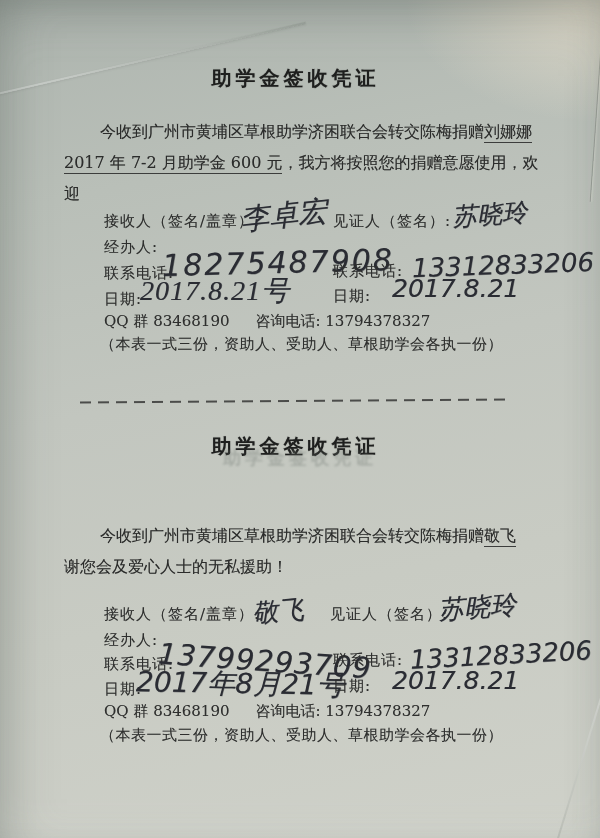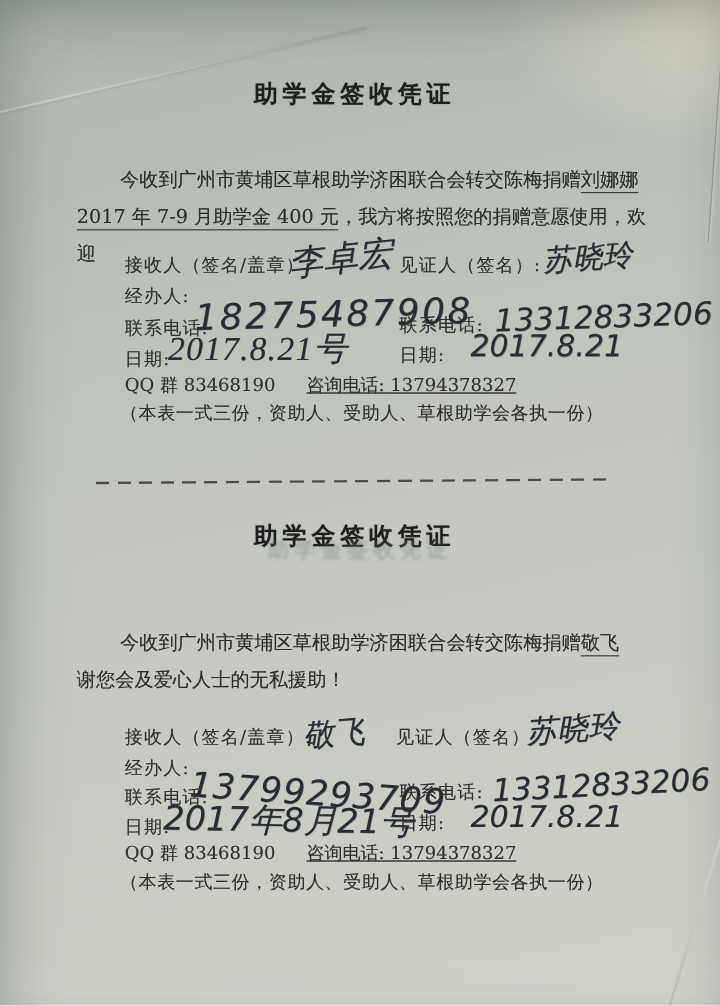--- a/index.html
+++ b/index.html
@@ -58,21 +58,21 @@
     font-size:16px;line-height:31px;color:#2b2c2b;
     text-shadow:0 0 .5px rgba(40,40,40,.4);
   }
   .body-par .indent{display:block;padding-left:36px;}
   .body-par .bline{display:block;}
   .u{border-bottom:1px solid #3c3d3c;padding-bottom:1px;}
   .lab{
     position:absolute;font-size:15px;color:#2e2f2e;letter-spacing:1px;
     text-shadow:0 0 .5px rgba(40,40,40,.35);white-space:nowrap;
   }
-  .qq-gap{margin-left:26px;text-decoration:underline;}
+  .qq-gap{margin-left:26px;}
   
   .hand{
     position:absolute;font-family:"DejaVu Sans","Liberation Sans",sans-serif;
     font-style:italic;color:#2a2c33;white-space:nowrap;
     text-shadow:.4px .4px 0 rgba(42,44,51,.5);
   }
   .separator{
     position:absolute;left:80px;top:400px;width:430px;height:2px;
     transform:rotate(-.4deg);
     background:repeating-linear-gradient(90deg,#4b4c4a 0 11px,transparent 11px 18px);
@@ -84,23 +84,23 @@
 <div class="photo">
 
   <div class="glare-topright"></div>
   <div class="fold-topleft"></div>
   <div class="paper-edge-right"></div>
   <div class="crease-bottomright"></div>
 
   <section>
     <h1 class="title" style="top:52px;">助学金签收凭证</h1>
 
-    <p class="body-par" style="top:118px;">
+    <p class="body-par" style="top:100px;">
       <span class="indent"><span>今收到广州市黄埔区草根助学济困联合会转交陈梅捐赠</span><span class="u">刘娜娜</span></span>
-      <span class="bline"><span class="u">2017 年 7-9 月助学金 400 元</span><span>，我方将按照您的捐赠意愿使用，欢迎</span></span>
+      <span class="bline"><span class="u">2017 年 7-2 月助学金 600 元</span><span>，我方将按照您的捐赠意愿使用，欢迎</span></span>
     </p>
 
     <span class="lab" style="top:212px;left:104px;">接收人（签名/盖章）:</span>
     <span class="hand" style="top:196px;left:240px;font-size:29px;transform:rotate(-6deg);">李卓宏</span>
     <span class="lab" style="top:212px;left:333px;">见证人（签名）:</span>
     <span class="hand" style="top:198px;left:452px;font-size:25px;transform:rotate(-4deg);">苏晓玲</span>
 
     <span class="lab" style="top:238px;left:104px;">经办人:</span>
 
     <span class="lab" style="top:264px;left:104px;">联系电话:</span>

